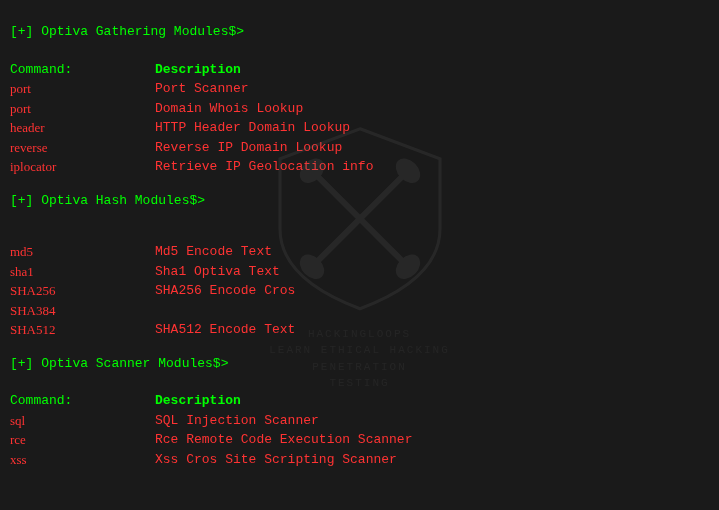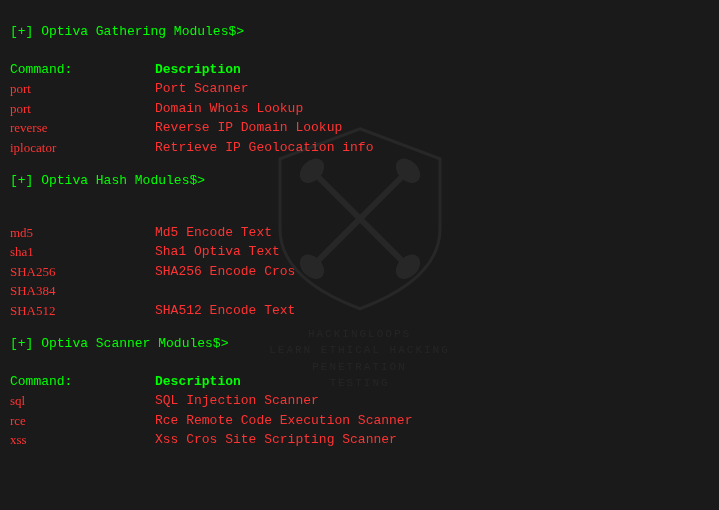--- a/index.html
+++ b/index.html
@@ -126,20 +126,24 @@
   <div id="gathering-commands">
       <div class="command-row">
         <span class="cmd-name">port</span>
         <span class="cmd-desc">Port Scanner</span>
       </div>
       <div class="command-row">
         <span class="cmd-name">port</span>
         <span class="cmd-desc">Domain Whois Lookup</span>
       </div>
       <div class="command-row">
+        <span class="cmd-name">header</span>
+        <span class="cmd-desc">HTTP Header Domain Lookup</span>
+      </div>
+      <div class="command-row">
         <span class="cmd-name">reverse</span>
         <span class="cmd-desc">Reverse IP Domain Lookup</span>
       </div>
       <div class="command-row">
         <span class="cmd-name">iplocator</span>
         <span class="cmd-desc">Retrieve IP Geolocation info</span>
       </div>
     </div>
 
   <div class="spacer"></div>

